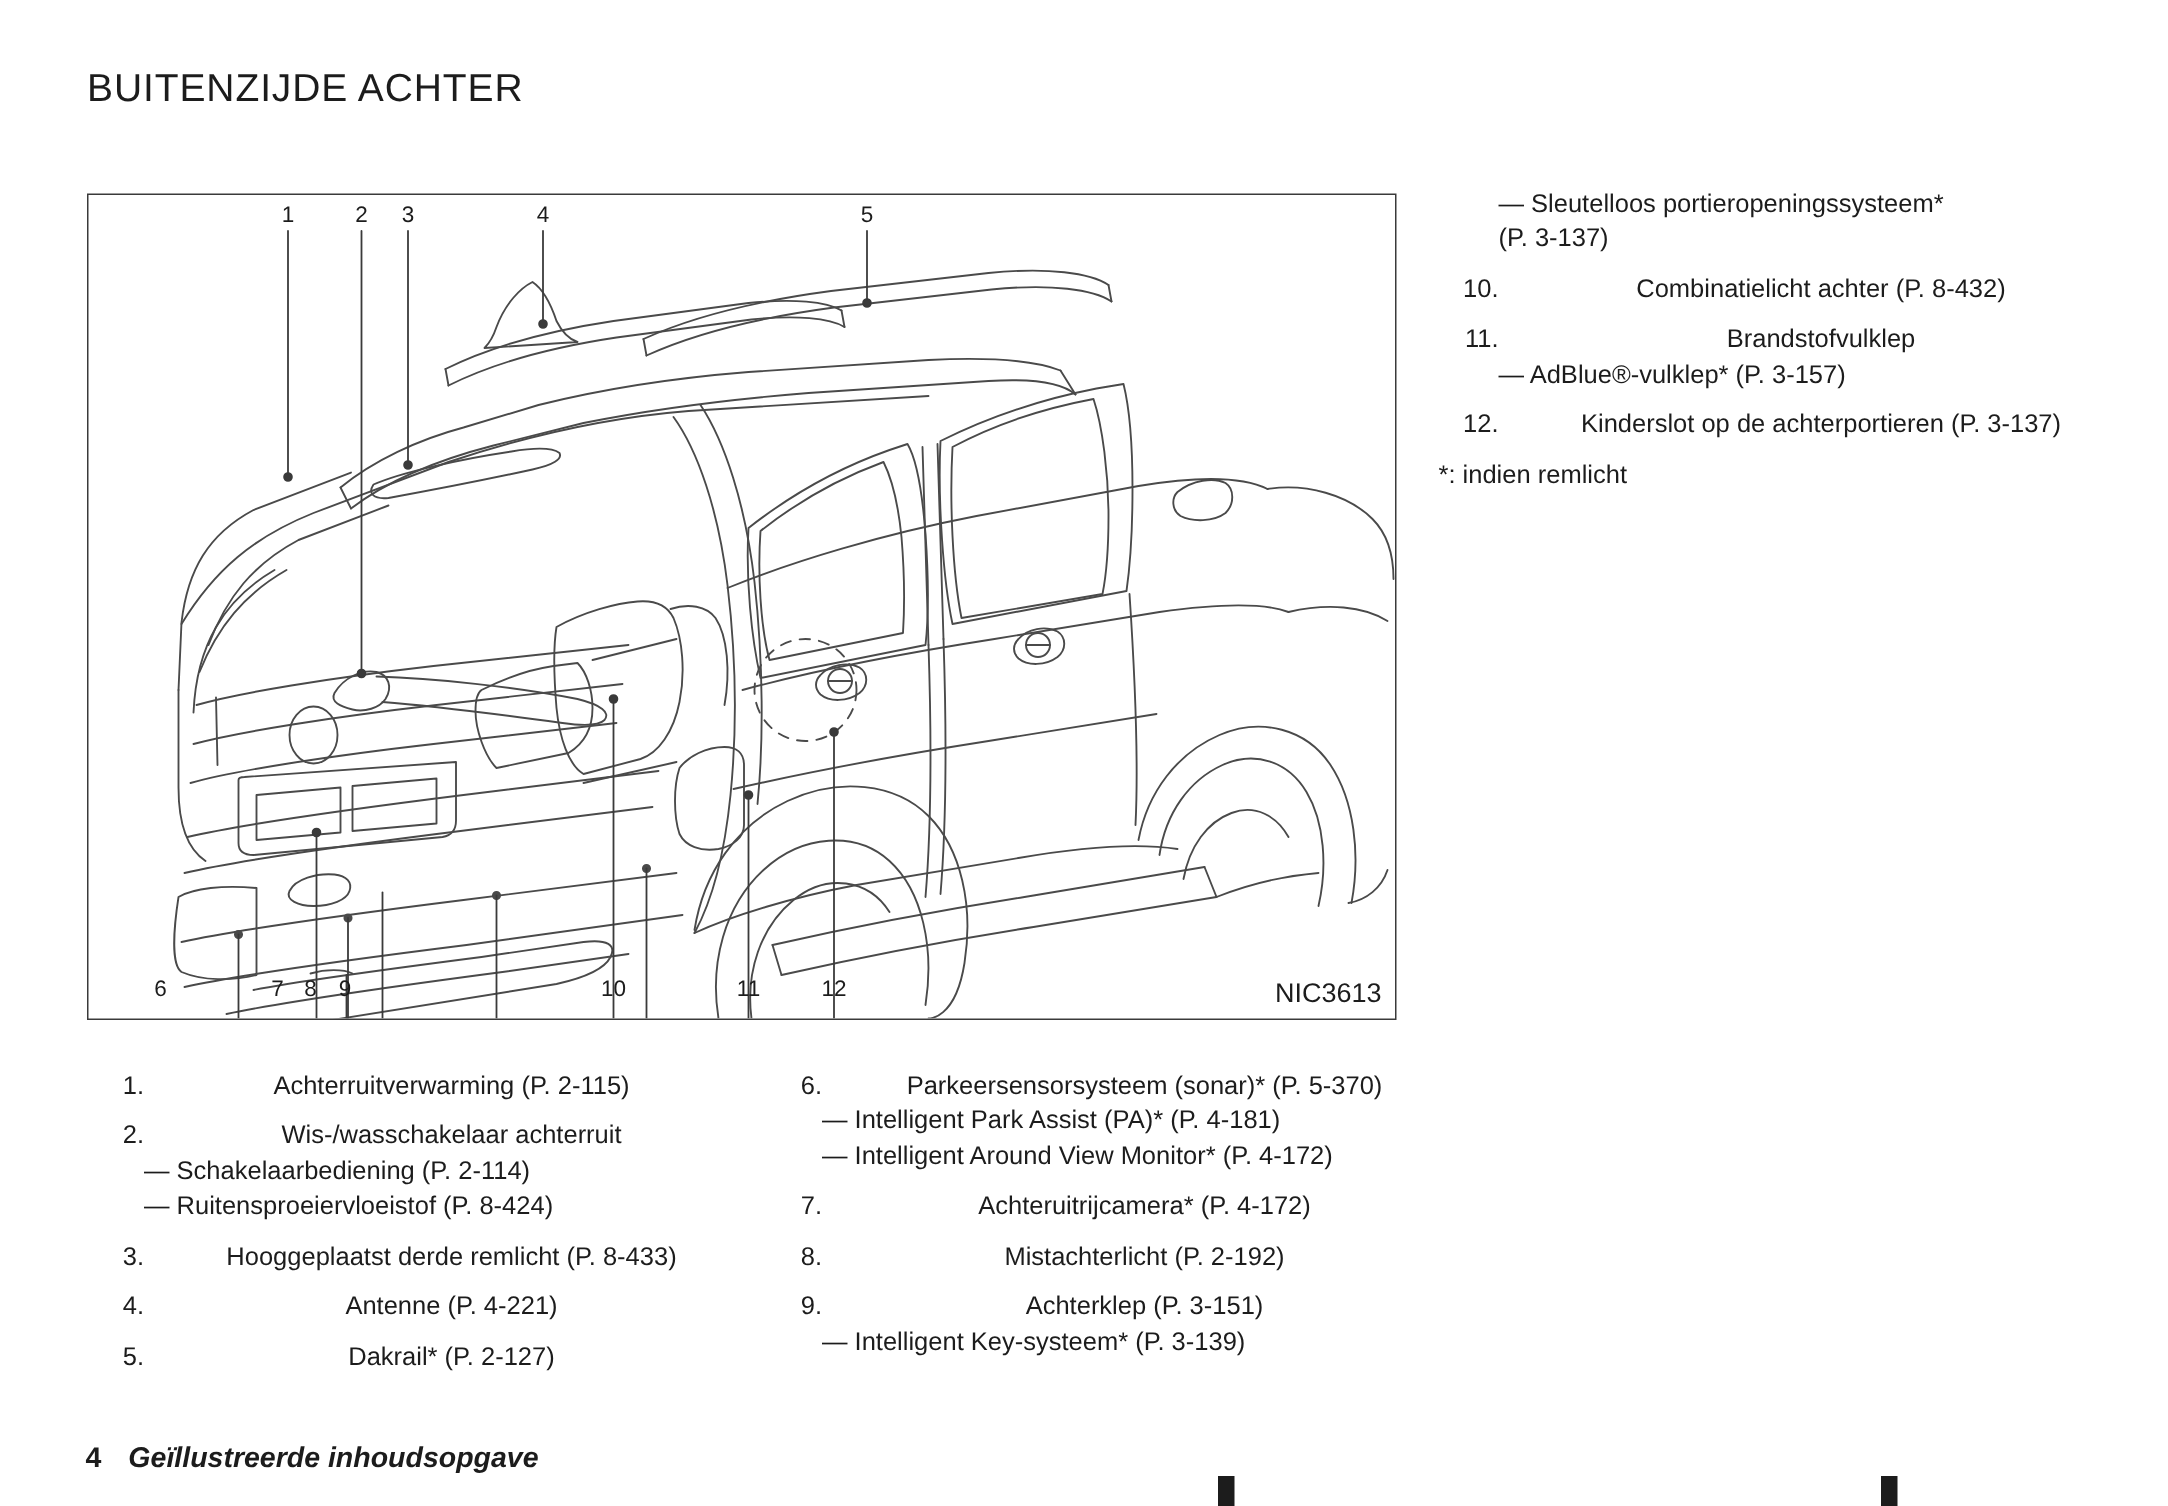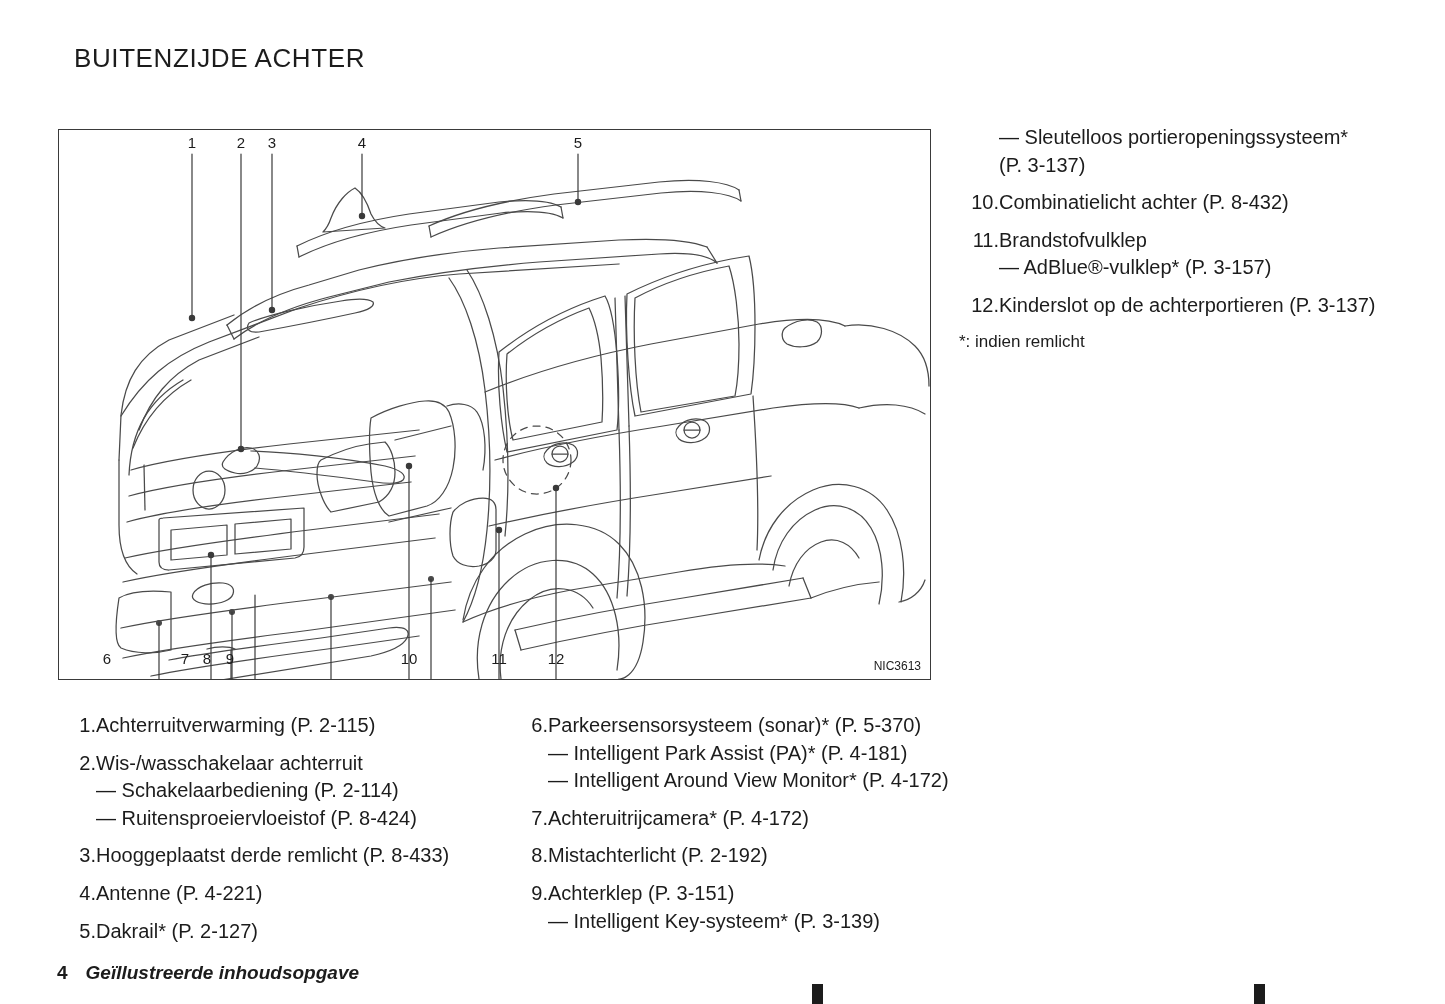--- a/index.html
+++ b/index.html
@@ -18,21 +18,20 @@
 
   
   #page-title {
     position: absolute;
     left: 58px;
     top: 26px;
     font-size: 26px;
     font-weight: 400;
     letter-spacing: 0.6px;
     color: #1c1c1c;
-    margin-left: 16px;
   }
 
   
   #illustration-frame {
     position: absolute;
     left: 58px;
     top: 129px;
     width: 873px;
     height: 551px;
     border: 1.4px solid #3a3a3a;
@@ -42,21 +41,21 @@
   }
   #illustration-svg {
     position: absolute;
     left: 0;
     top: 0;
   }
   #figure-id {
     position: absolute;
     right: 9px;
     bottom: 6px;
-    font-size: 12px;
+    font-size: 18px;
     color: #1c1c1c;
     font-family: "Liberation Sans", sans-serif;
   }
 
   
   #legend-right {
     position: absolute;
     left: 959px;
     top: 124px;
     width: 470px;
@@ -73,34 +72,35 @@
     position: absolute;
     left: 508px;
     top: 712px;
     width: 470px;
   }
 
   .legend-item {
     display: flex;
     align-items: flex-start;
     margin-bottom: 10px;
-    font-size: 20px;
+    font-size: 17px;
     line-height: 1.38;
   }
   .legend-num {
     width: 40px;
     flex: 0 0 40px;
     text-align: right;
     color: #1c1c1c;
   }
   .legend-body {
     flex: 1 1 auto;
   }
   .legend-main {
     color: #1c1c1c;
+    text-align: center;
   }
   .legend-sub {
     color: #1c1c1c;
     white-space: nowrap;
   }
   .legend-note {
     font-size: 17px;
     line-height: 1.38;
     margin-top: 4px;
     color: #1c1c1c;

